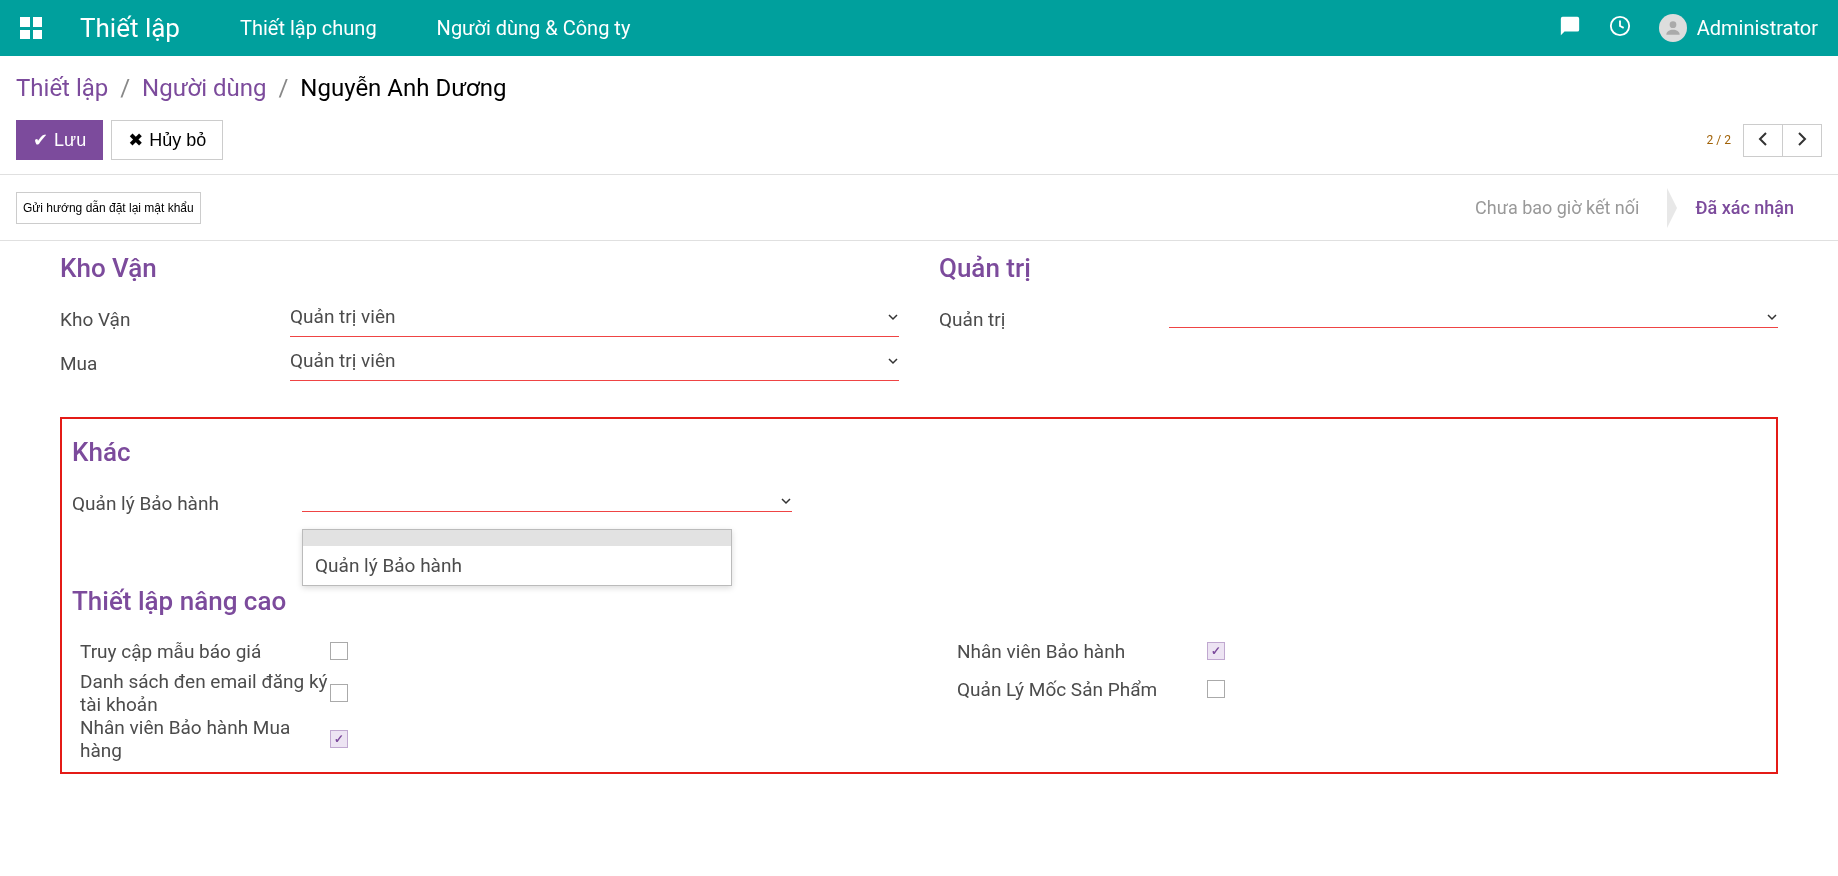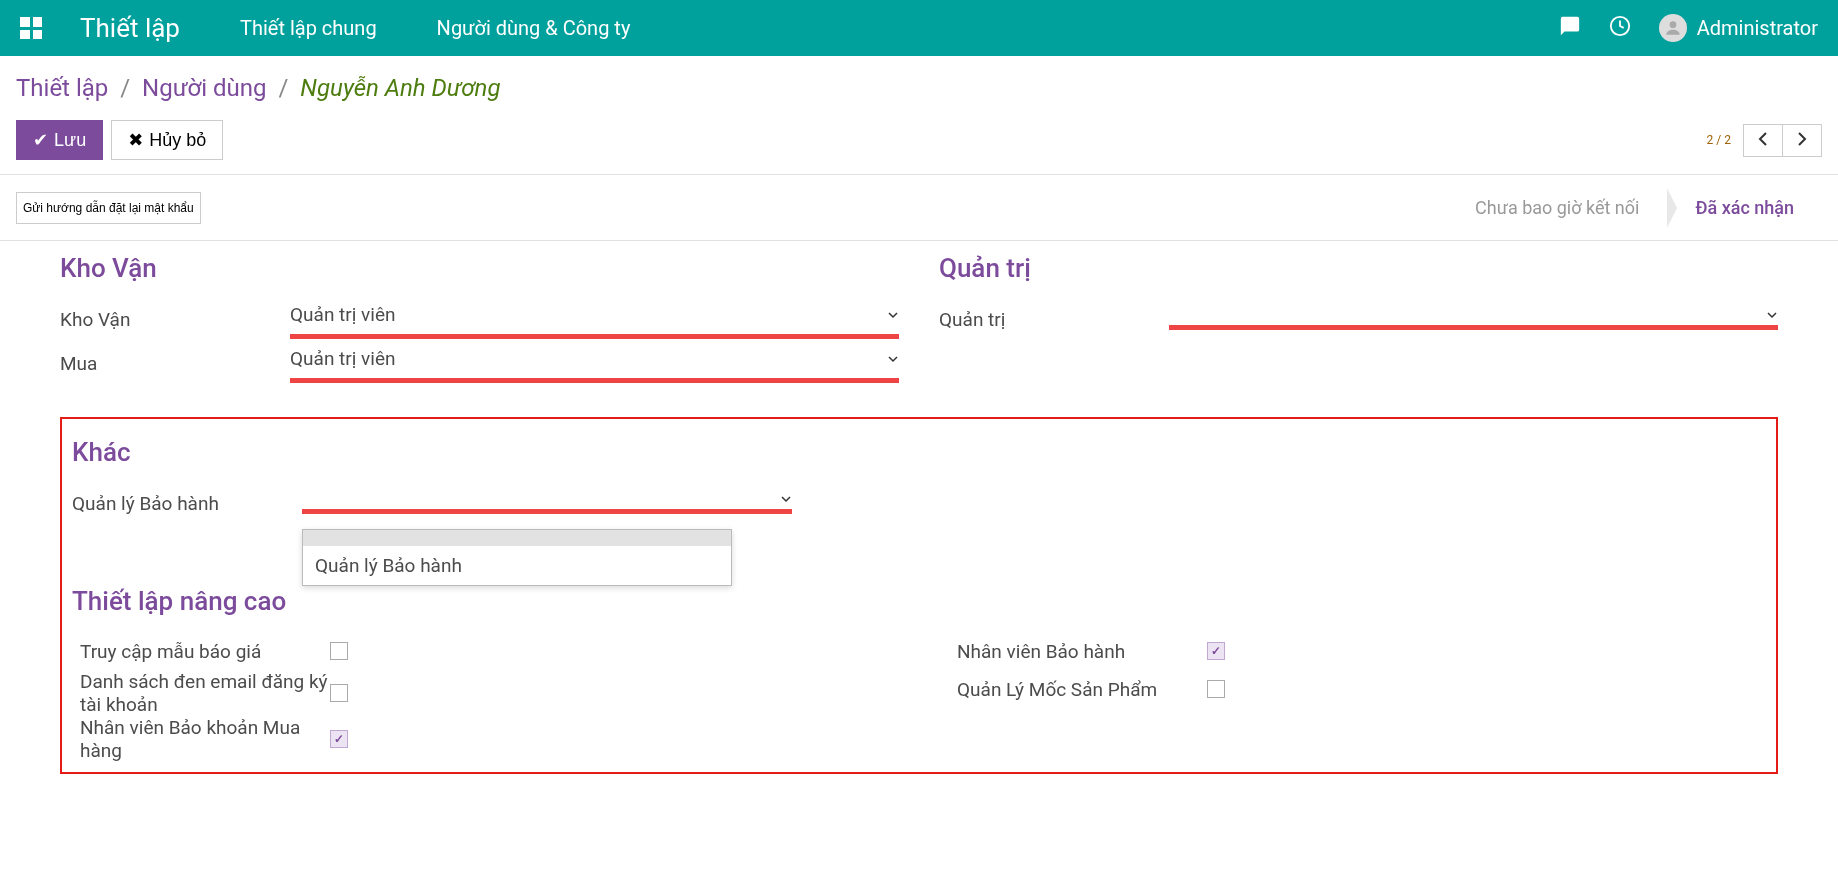--- a/index.html
+++ b/index.html
@@ -14,21 +14,21 @@
 .navbar .spacer { flex: 1; }
 .navbar .nav-icon { margin-right: 28px; cursor: pointer; opacity: 1; }
 .navbar .avatar { width: 28px; height: 28px; border-radius: 50%; background: #ddd; margin-right: 10px; display:flex; align-items:center; justify-content:center; }
 .navbar .user-name { font-size: 20px; }
 
 
 .control-panel { padding: 18px 16px 14px 16px; border-bottom: 1px solid #e0e0e0; }
 .breadcrumb { font-size: 24px; margin-bottom: 18px; }
 .breadcrumb a { color: #7c4b9c; text-decoration: none; }
 .breadcrumb .sep { color: #888; margin: 0 6px; }
-.breadcrumb .current { color: #4d7c0f; font-style: italic; }
+.breadcrumb .current { color: #000000; }
 
 .cp-row { display: flex; align-items: center; }
 .btn { padding: 8px 16px; font-size: 18px; border: 1px solid #ccc; background: #fff; cursor: pointer; display: inline-flex; align-items: center; gap: 6px; }
 .btn-primary { background: #7c4b9c; color: #fff; border-color: #7c4b9c; }
 .btn + .btn { margin-left: 8px; }
 .cp-spacer { flex: 1; }
 .pager { display: flex; align-items: center; gap: 12px; }
 .pager-text { color: #a16207; font-size: 12px; }
 .pager-btns { display: flex; border: 1px solid #ccc; }
 .pager-btn { padding: 6px 14px; cursor: pointer; }
@@ -43,21 +43,21 @@
 .status-stage.arrow::after { content: ''; position: absolute; right: -10px; top: 50%; transform: translateY(-50%); border-top: 20px solid transparent; border-bottom: 20px solid transparent; border-left: 10px solid #e8e8e8; }
 
 
 .form-sheet { padding: 12px 60px 40px 60px; }
 h2.section { color: #7c4b9c; font-size: 26px; font-weight: 500; margin-bottom: 16px; }
 .two-col { display: flex; gap: 40px; }
 .col { flex: 1; }
 
 .form-row { display: flex; align-items: center; min-height: 40px; margin-bottom: 4px; }
 .form-label { width: 230px; font-size: 19px; color: #4c4c4c; }
-.form-input-wrap { flex: 1; display: flex; align-items: center; border-bottom: 5px solid #ef4444; padding-bottom: 4px; }
+.form-input-wrap { flex: 1; display: flex; align-items: center; border-bottom: 1px solid #ef4444; padding-bottom: 4px; }
 .form-input-text { flex: 1; font-size: 19px; padding: 4px 0; }
 .chevron-down { width: 12px; height: 12px; }
 
 .red-box { border: 2px solid #e41b17; padding: 18px 10px 10px 10px; margin-top: 30px; }
 
 
 .dropdown-area { position: relative; margin-top: 6px; margin-left: 230px; max-width: 430px; }
 .dropdown-list { border: 1px solid #bbb; background: #fff; box-shadow: 0 2px 6px rgba(0,0,0,0.15); }
 .dropdown-item { padding: 8px 12px; font-size: 19px; cursor: pointer; }
 .dropdown-item.selected { background: #e2e2e2; }
@@ -211,21 +211,21 @@
       <div class="adv-col-group">
         <div class="adv-row">
           <div class="adv-label">Truy cập mẫu báo giá</div>
           <span class="checkbox"></span>
         </div>
         <div class="adv-row">
           <div class="adv-label">Danh sách đen email đăng ký tài khoản</div>
           <span class="checkbox"></span>
         </div>
         <div class="adv-row">
-          <div class="adv-label">Nhân viên Bảo khoản Mua hàng</div>
+          <div class="adv-label">Nhân viên Bảo hành Mua hàng</div>
           <span class="checkbox checked"></span>
         </div>
       </div>
       <div class="adv-col-group">
         <div class="adv-row">
           <div class="adv-label">Nhân viên Bảo hành</div>
           <span class="checkbox checked"></span>
         </div>
         <div class="adv-row">
           <div class="adv-label">Quản Lý Mốc Sản Phẩm</div>

